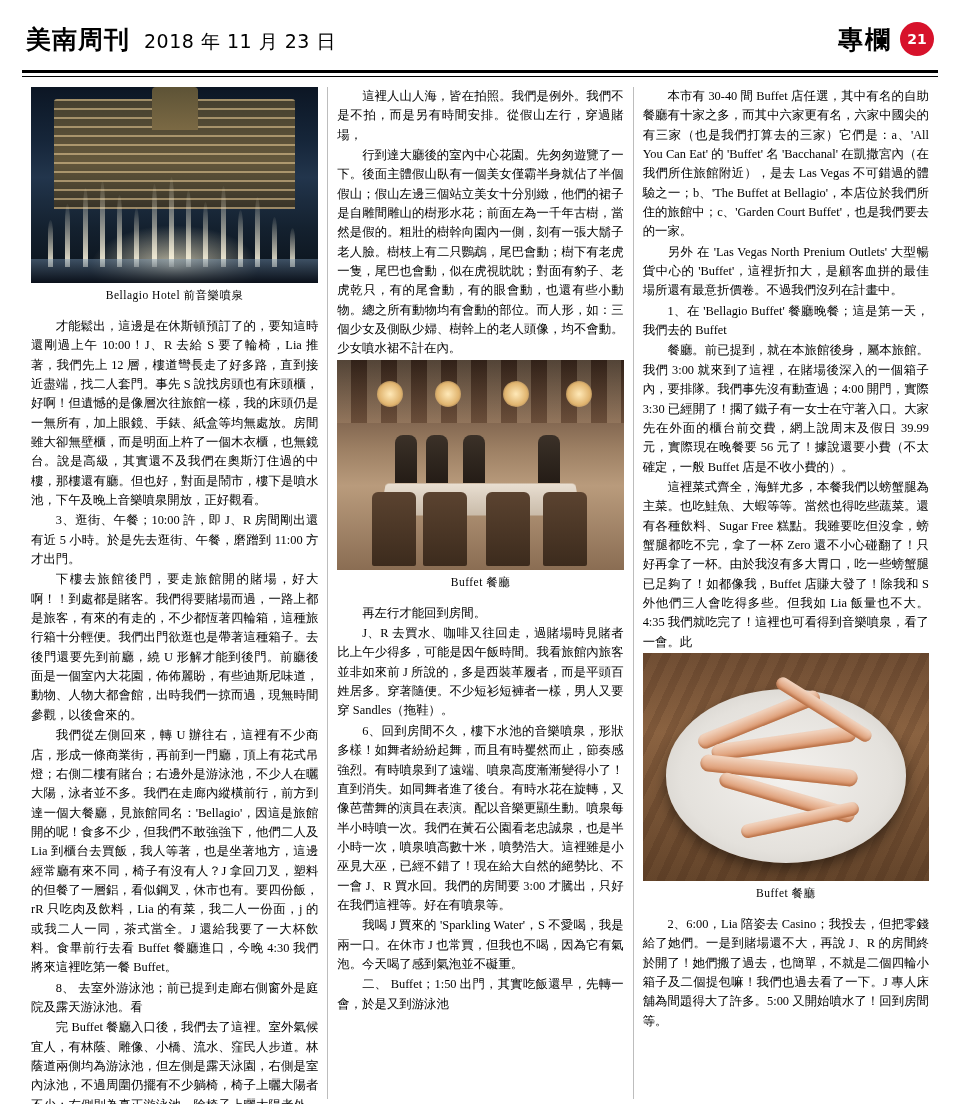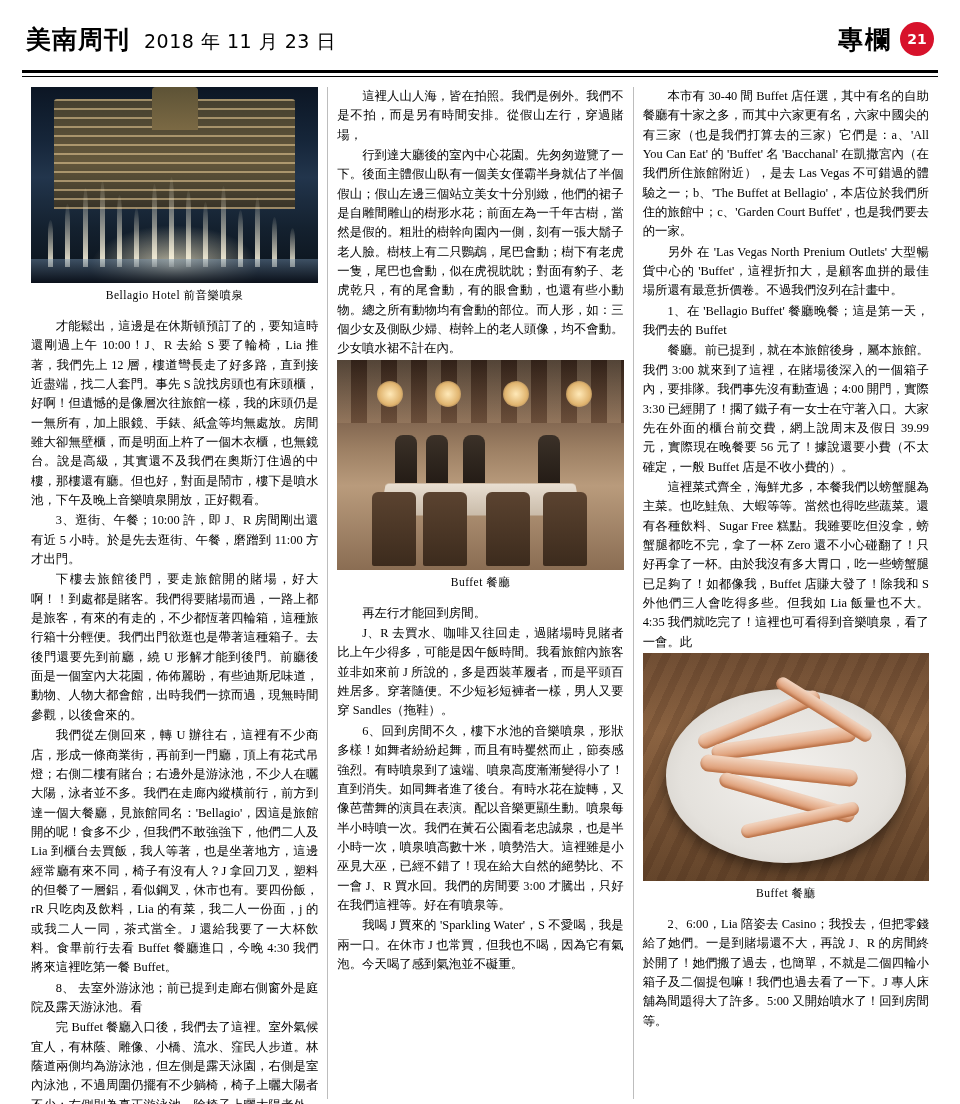--- a/index.html
+++ b/index.html
@@ -311,20 +311,21 @@
           <div class="bf-chair" style="left:52%"></div>
           <div class="bf-chair" style="left:72%"></div>
         </div>
         <figcaption>Buffet 餐廳</figcaption>
       </figure>
 
       <p>再左行才能回到房間。</p>
       <p>J、R 去買水、咖啡又往回走，過賭場時見賭者比上午少得多，可能是因午飯時間。我看旅館內旅客並非如來前 J 所說的，多是西裝革履者，而是平頭百姓居多。穿著隨便。不少短衫短褲者一樣，男人又要穿 Sandles（拖鞋）。</p>
       <p>6、回到房間不久，樓下水池的音樂噴泉，形狀多樣！如舞者紛紛起舞，而且有時矍然而止，節奏感強烈。有時噴泉到了遠端、噴泉高度漸漸變得小了！直到消失。如同舞者進了後台。有時水花在旋轉，又像芭蕾舞的演員在表演。配以音樂更顯生動。噴泉每半小時噴一次。我們在黃石公園看老忠誠泉，也是半小時一次，噴泉噴高數十米，噴勢浩大。這裡雖是小巫見大巫，已經不錯了！現在給大自然的絕勢比、不一會 J、R 買水回。我們的房間要 3:00 才騰出，只好在我們這裡等。好在有噴泉等。</p>
       <p>我喝 J 買來的 'Sparkling Water'，S 不愛喝，我是兩一口。在休市 J 也常買，但我也不喝，因為它有氣泡。今天喝了感到氣泡並不礙重。</p>
+      <p>二、 Buffet；1:50 出門，其實吃飯還早，先轉一會，於是又到游泳池</p>
 
     </div>
 
     <div class="col">
       <p>本市有 30-40 間 Buffet 店任選，其中有名的自助餐廳有十家之多，而其中六家更有名，六家中國尖的有三家（也是我們打算去的三家）它們是：a、'All You Can Eat' 的 'Buffet' 名 'Bacchanal' 在凱撒宮內（在我們所住旅館附近），是去 Las Vegas 不可錯過的體驗之一；b、'The Buffet at Bellagio'，本店位於我們所住的旅館中；c、'Garden Court Buffet'，也是我們要去的一家。</p>
       <p>另外 在 'Las Vegas North Prenium Outlets' 大型暢貨中心的 'Buffet'，這裡折扣大，是顧客血拼的最佳場所還有最意折價卷。不過我們沒列在計畫中。</p>
       <p>1、在 'Bellagio Buffet' 餐廳晚餐；這是第一天，我們去的 Buffet</p>
       <p>餐廳。前已提到，就在本旅館後身，屬本旅館。我們 3:00 就來到了這裡，在賭場後深入的一個箱子內，要排隊。我們事先沒有動查過；4:00 開門，實際 3:30 已經開了！擱了鐵子有一女士在守著入口。大家先在外面的櫃台前交費，網上說周末及假日 39.99 元，實際現在晚餐要 56 元了！據說還要小費（不太確定，一般 Buffet 店是不收小費的）。</p>
       <p>這裡菜式齊全，海鮮尤多，本餐我們以螃蟹腿為主菜。也吃鮭魚、大蝦等等。當然也得吃些蔬菜。還有各種飲料、Sugar Free 糕點。我雖要吃但沒拿，螃蟹腿都吃不完，拿了一杯 Zero 還不小心碰翻了！只好再拿了一杯。由於我沒有多大胃口，吃一些螃蟹腿已足夠了！如都像我，Buffet 店賺大發了！除我和 S 外他們三人會吃得多些。但我如 Lia 飯量也不大。4:35 我們就吃完了！這裡也可看得到音樂噴泉，看了一會。此</p>
 

